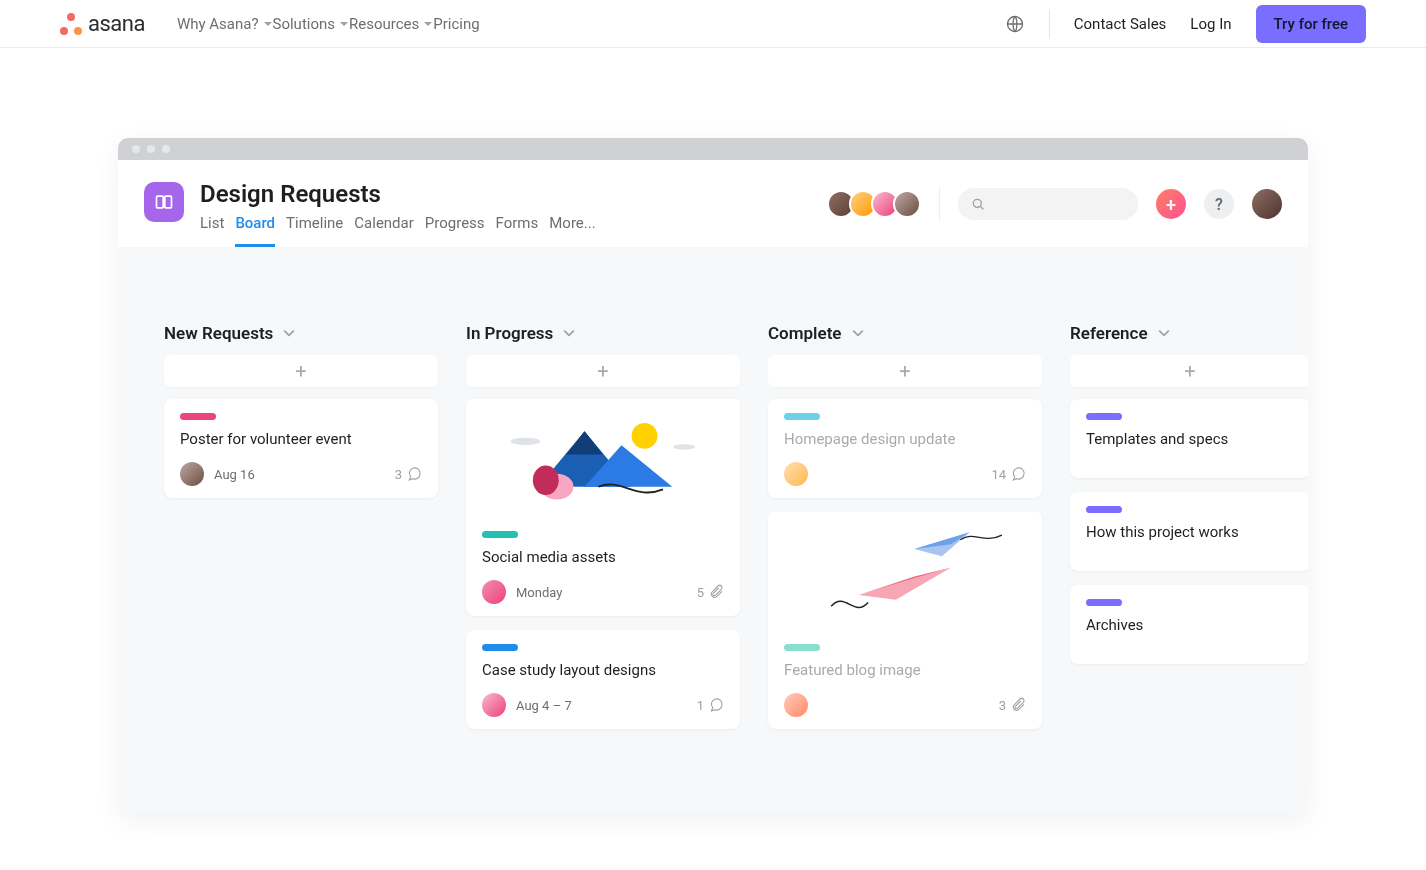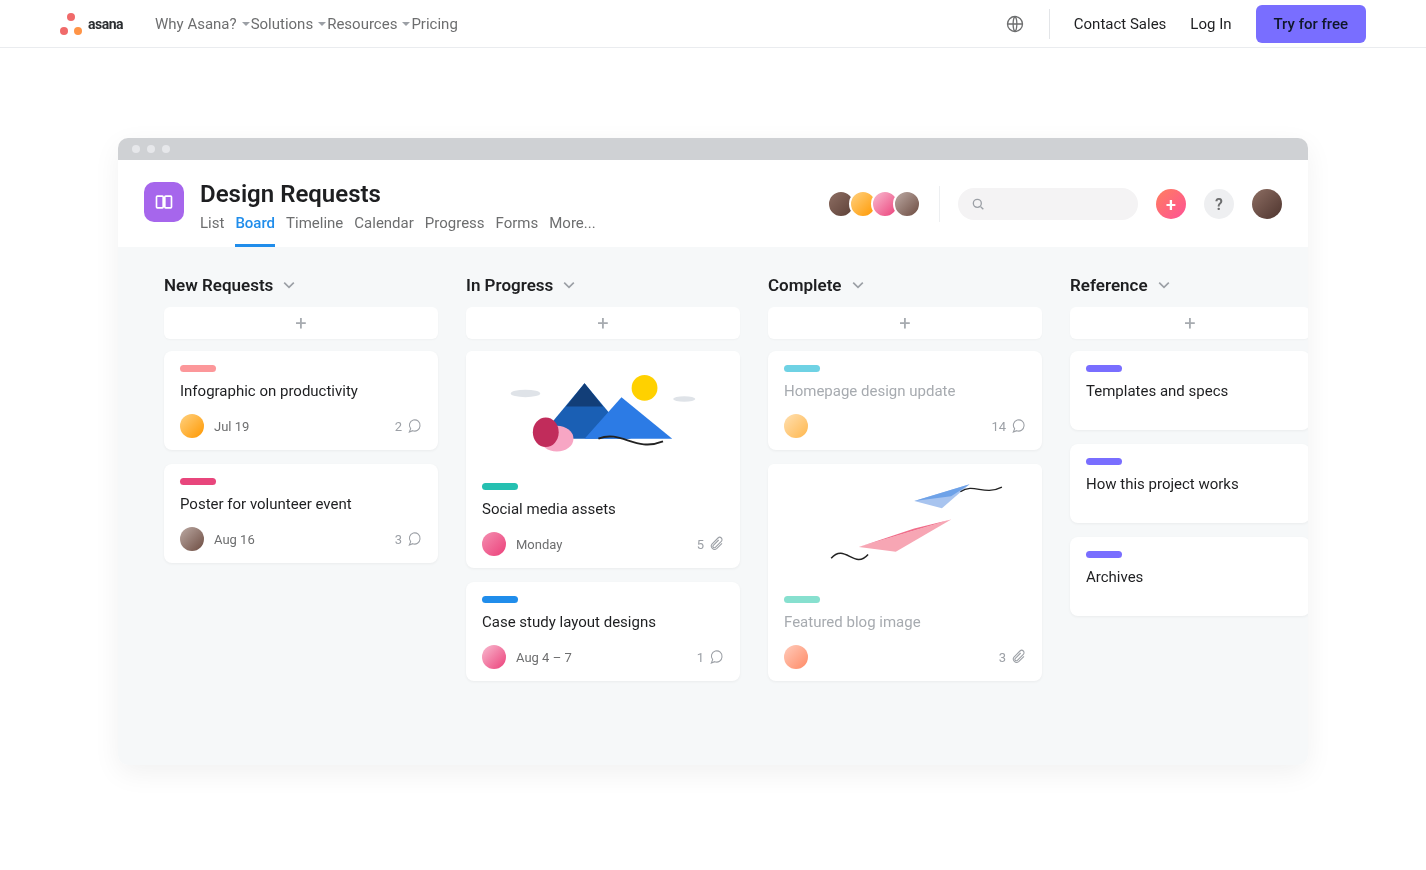--- a/index.html
+++ b/index.html
@@ -18,21 +18,21 @@
     border-bottom: 1px solid #eaecef;
     height: 48px;
   }
   .topnav-left { display: flex; align-items: center; gap: 32px; }
   .logo { display: flex; align-items: center; gap: 6px; }
   .logo-dots { position: relative; width: 22px; height: 22px; }
   .logo-dots .d { position:absolute; width:8px; height:8px; border-radius:50%; }
   .d1 { background:#f06a6a; top:0; left:7px; }
   .d2 { background:#f06a6a; bottom:0; left:0; }
   .d3 { background:#ff9447; bottom:0; right:0; }
-  .logo-text { font-size: 14px; font-weight: 700; color: #2b2e31; letter-spacing: -0.5px; }
+  .logo-text { font-size: 22px; font-weight: 400; color: #2b2e31; letter-spacing: -0.5px; }
   .navlinks { display:flex; }
   .navlink { display:flex; align-items:center; gap:4px; color:#6d6e6f; font-size:15px; cursor:pointer; }
   .navlink svg { width:10px; height:10px; fill:#9ca0a6; }
   .topnav-right { display:flex; align-items:center; gap:24px; }
   .globe { color:#6d6e6f; display:flex; align-items:center; }
   .vline { width:1px; height:30px; background:#e3e5e8; }
   .navaction { color:#1e1f21; font-size:15px; cursor:pointer; }
   .cta {
     background:#796eff; color:#0f172a; padding:10px 18px; border-radius:6px;
     font-size:15px; font-weight:500; cursor:pointer;
@@ -96,21 +96,21 @@
   .help-btn { background:#eeeff1; color:#6d6e6f; font-weight:600; }
   .me-avatar { width:30px; height:30px; border-radius:50%; background:linear-gradient(135deg,#8d6e63,#4e342e); }
 
   
   .board {
     background:#f6f8f9;
     padding: 28px 32px 70px 46px;
     display:flex; gap:28px; align-items:flex-start;
     overflow:hidden;
   }
-  .col { width:274px; flex:0 0 274px; }
+  .col { width:274px; flex:0 0 274px;margin-top:48px; }
   .col.ref { width:240px; flex:0 0 240px; }
   .col-head {
     display:flex; align-items:center; gap:10px; font-size:17px; font-weight:600;
     color:#1e1f21; margin-bottom:12px; cursor:pointer;
   }
   .col-head svg { width:12px; height:12px; fill:#9ca0a6; }
   .add-card {
     background:#fff; height:32px; border-radius:6px;
     display:flex; align-items:center; justify-content:center; color:#a7abb0;
     font-size:20px; margin-bottom:12px; cursor:pointer;
@@ -256,36 +256,20 @@
 
       <div class="col">
         <div class="col-head">
           <span>New Requests</span>
           <svg viewBox="0 0 10 10">
               <path d="M1 3l4 4 4-4" fill="none" stroke="#9ca0a6" stroke-width="1.4"></path>
             </svg>
         </div>
         <div class="add-card">+</div>
 
-        <div class="card">
-          <div class="tag pink"></div>
-          <div class="card-title">Infographic on productivity</div>
-          <div class="card-foot">
-            <div class="foot-left">
-              <span class="mini-av av-b"></span>
-              <span>Jul 19</span>
-            </div>
-            <div class="foot-right">
-              <span>2</span>
-              <svg class="comment-icon" viewBox="0 0 24 24">
-                  <path d="M21 12a8 8 0 01-11 7l-5 2 2-5a8 8 0 1114-4z"></path>
-                </svg>
-            </div>
-          </div>
-        </div>
 
         <div class="card">
           <div class="tag hotpink"></div>
           <div class="card-title">Poster for volunteer event</div>
           <div class="card-foot">
             <div class="foot-left">
               <span class="mini-av av-d"></span>
               <span>Aug 16</span>
             </div>
             <div class="foot-right">

